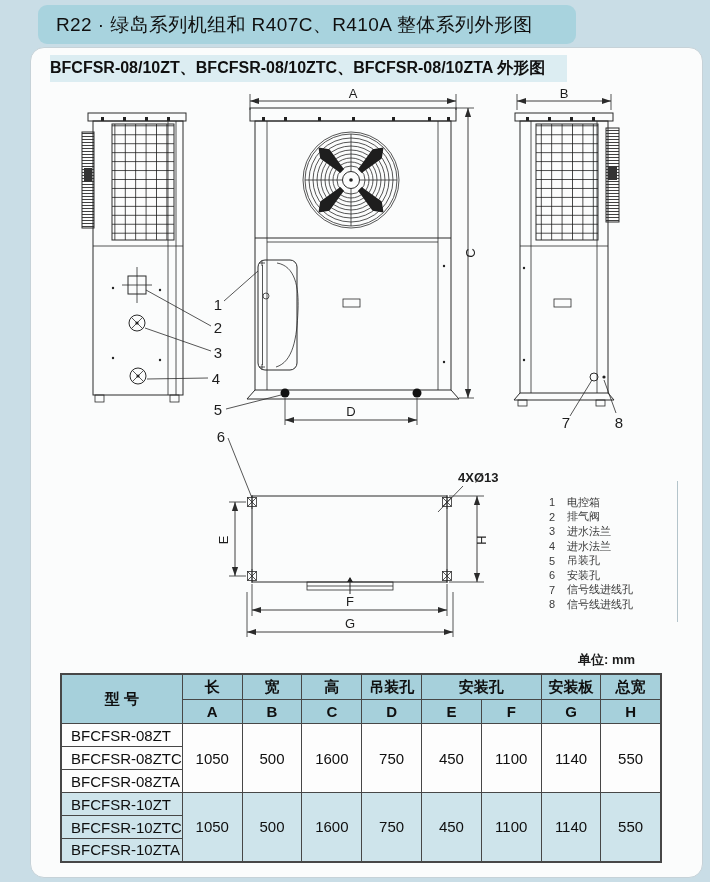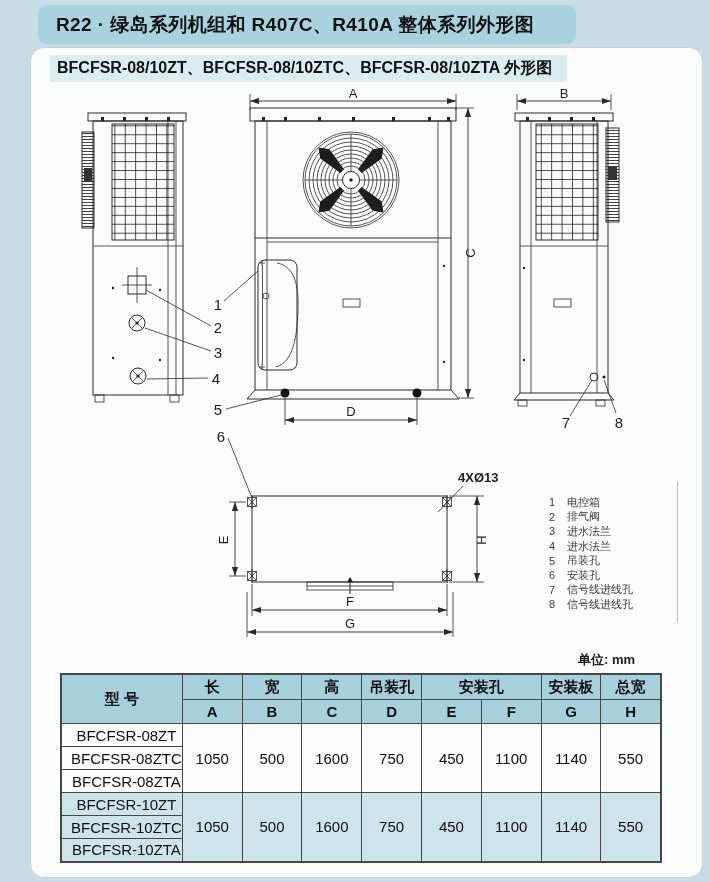--- a/index.html
+++ b/index.html
@@ -2,42 +2,42 @@
 <html style="--page-bg: #c9dde6; --title-bg: #a8d3de; --subtitle-bg: #dcedf2; --card-bg: #fbfcfc; --table-header-bg: #a6d0db; --table-alt-bg: #cee4eb; --line: #2b2b2b;"><head>
 <meta charset="utf-8">
 <style>
   html,body{margin:0;padding:0;background:#9fb6bf;}
   .page{position:relative;width:710px;height:882px;overflow:hidden;
         background:var(--page-bg,#c9dde6);font-family:"Liberation Sans",sans-serif;}
   .card{position:absolute;left:30px;top:47px;width:671px;height:829px;z-index:1;
         background:var(--card-bg,#fbfcfc);border:1px solid #c6d2d8;border-radius:14px;}
   .title-bar{position:absolute;left:38px;top:5px;width:538px;height:39px;z-index:4;
         background:var(--title-bg,#a8d3de);border-radius:9px;display:flex;align-items:center;
-        padding-left:18px;box-sizing:border-box;font-size:19px;font-weight:bold;color:#101010;letter-spacing:.4px;}
+        padding-left:18px;box-sizing:border-box;font-size:19px;font-weight:normal;color:#101010;letter-spacing:.4px;}
   .subtitle-bar{position:absolute;left:50px;top:55px;width:517px;height:27px;z-index:3;
-        background:var(--subtitle-bg,#dcedf2);display:flex;align-items:center;padding-left:7px;
+        background:var(--subtitle-bg,#dcedf2);display:flex;align-items:center;
         box-sizing:border-box;font-size:16px;font-weight:bold;color:#101010;}
   svg.drawing{position:absolute;left:0;top:0;z-index:2;}
   svg .ln{stroke:var(--line,#2b2b2b);fill:none;stroke-width:1;}
   svg .thin{stroke-width:.8;}
   svg .dim{stroke-width:.9;}
   svg text{font-family:"Liberation Sans",sans-serif;fill:#1d1d1d;font-size:13px;}
   svg text.co{font-size:15px;}
   .legend{position:absolute;left:546px;top:495px;z-index:3;}
   .legend-row{display:flex;align-items:center;height:14.6px;font-size:11px;color:#3a3a3a;}
   .legend-num{width:12px;text-align:center;margin-right:9px;}
   .artifact-line{position:absolute;left:677px;top:481px;width:1px;height:141px;background:#b4c4cb;z-index:2;}
   .unit-label{position:absolute;left:578px;top:651px;font-size:13px;font-weight:bold;color:#1c1c1c;z-index:3;}
   table.spec{position:absolute;left:60px;top:673px;z-index:3;border-collapse:collapse;table-layout:fixed;
         font-size:15px;color:#0f0f0f;border:2px solid #474747;background:#fdfdfd;}
   table.spec th,table.spec td{border:1px solid #474747;text-align:center;padding:0;overflow:hidden;white-space:nowrap;}
   table.spec thead th{background:var(--table-header-bg,#a6d0db);font-weight:bold;height:23px;}
   table.spec thead tr:first-child th{height:24px;}
   table.spec tbody tr{height:23px;}
-  table.spec td.model{text-align:center;padding-left:9px;}
+  table.spec td.model{text-align:left;padding-left:9px;}
   table.spec tbody.g2 td{background:var(--table-alt-bg,#cee4eb);margin-top:30px;}
 </style>
 </head>
 <body>
 
 <div class="page">
 
   <div class="card"></div>
 
   <div class="title-bar">

